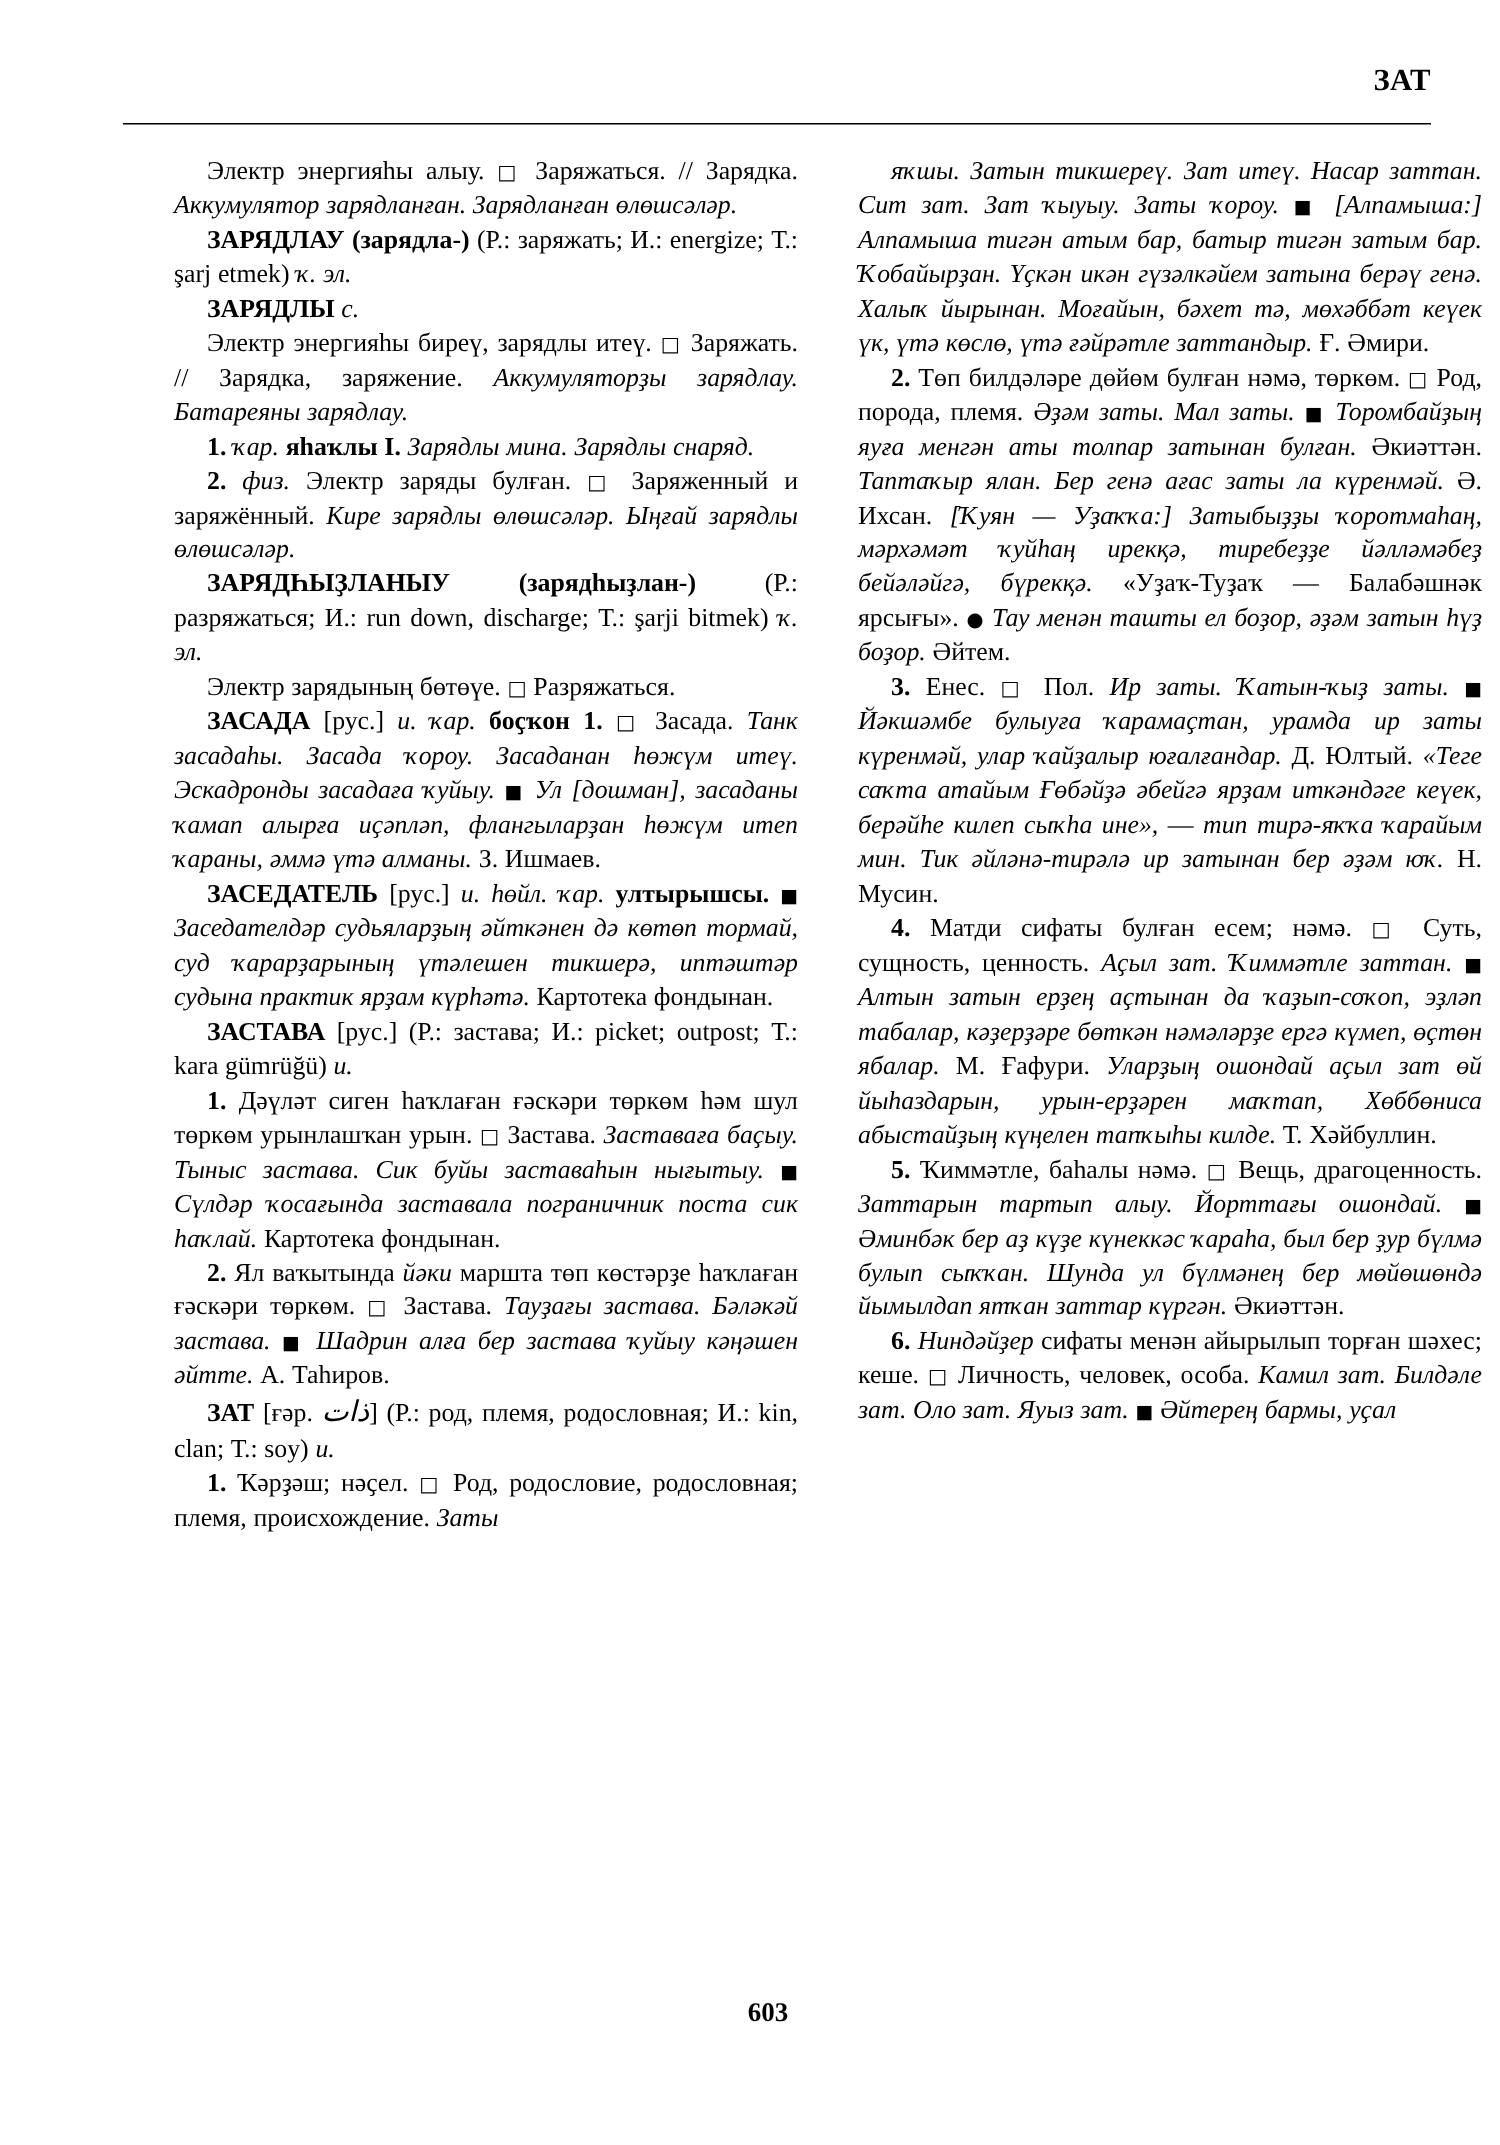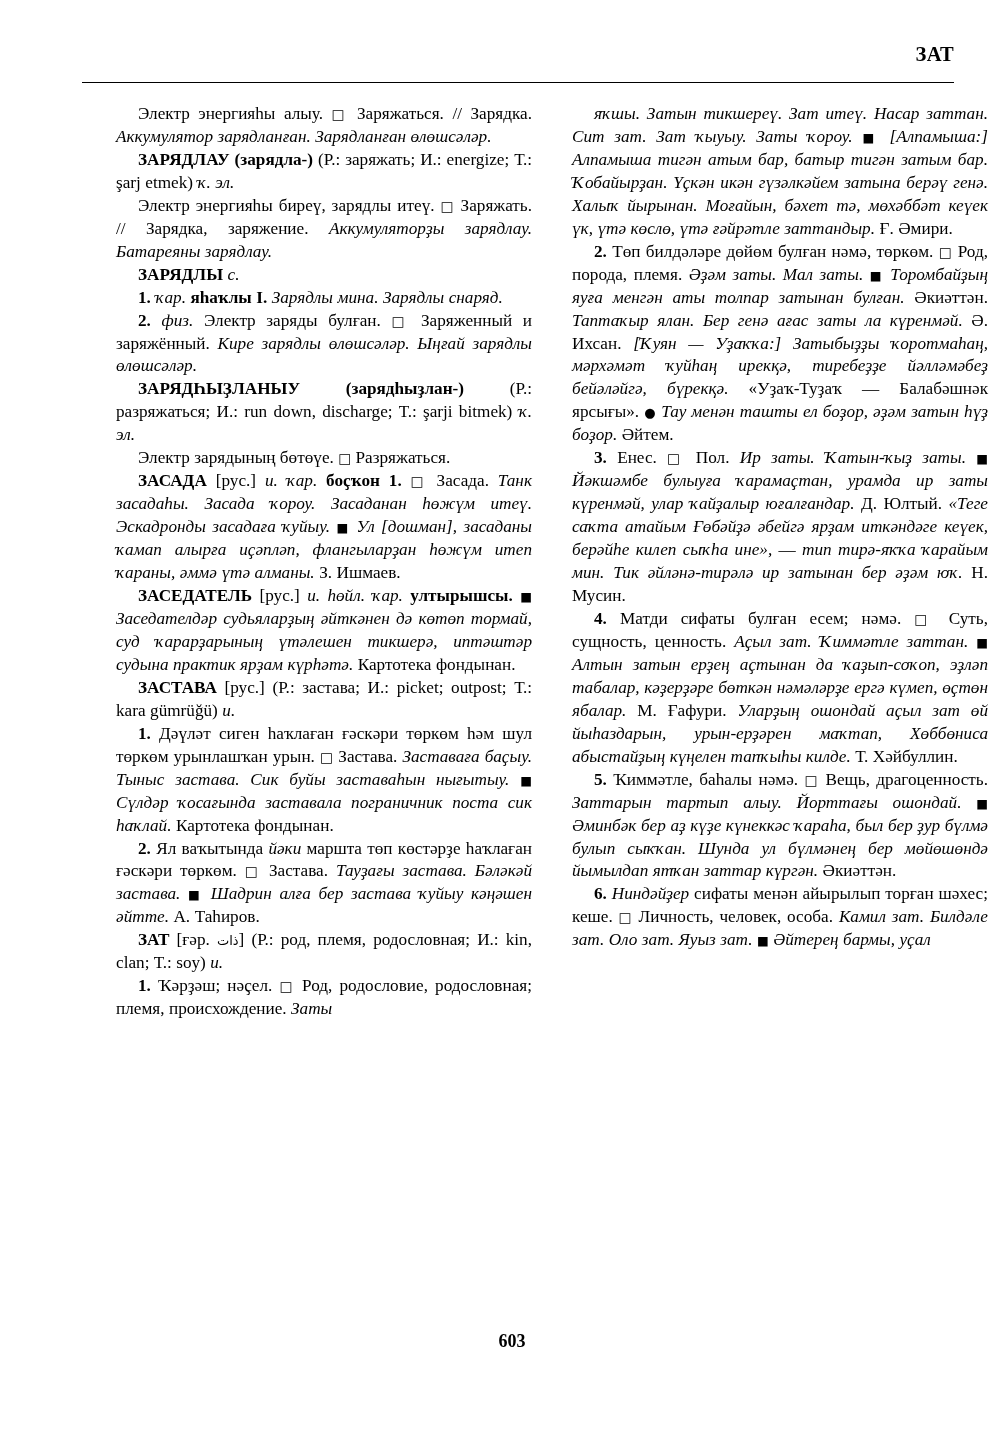--- a/index.html
+++ b/index.html
@@ -73,23 +73,24 @@
     text-align: justify;
     text-justify: inter-word;
     hyphens: none;
     word-spacing: 0.01em;
   }
   .p.indent {
     text-indent: 22px;
   }
   .arab {
     font-family: "DejaVu Sans", sans-serif;
-    font-size: 13px;
+    font-size: 19px;
     direction: rtl;
     unicode-bidi: isolate;
+    font-style: italic;
   }
 
   
   .mk-open   { font-family: "DejaVu Sans", sans-serif; font-size: 13.5px; font-style: normal; font-weight: normal; }
   .mk-filled { font-family: "DejaVu Sans", sans-serif; font-size: 12.5px; font-style: normal; font-weight: normal; }
   .mk-dot    { font-family: "DejaVu Sans", sans-serif; font-size: 13px;   font-style: normal; font-weight: normal; }
 
   
   .folio {
     position: absolute;
@@ -109,22 +110,22 @@
 
   <div class="runhead">
     <div class="runhead-title">ЗАТ</div>
   </div>
   <div class="runhead-rule"></div>
 
   <div class="columns">
     <div class="col" id="col-left">
         <p class="p indent">Электр энергияһы алыу. <span class="mk-open">□</span> Заряжаться. // Зарядка. <i>Аккумулятор зарядланған. Зарядланған өлөшсәләр.</i></p>
         <p class="p indent"><b>ЗАРЯДЛАУ (зарядла-)</b> (Р.: заряжать; И.: energize; Т.: şarj etmek) <i>ҡ. эл.</i></p>
+        <p class="p indent"><b>ЗАРЯДЛЫ</b> <i>с.</i></p>
         <p class="p indent">Электр энергияһы биреү, зарядлы итеү. <span class="mk-open">□</span> Заряжать. // Зарядка, заряжение. <i>Аккумуляторҙы зарядлау. Батареяны зарядлау.</i></p>
-        <p class="p indent"><b>ЗАРЯДЛЫ</b> <i>с.</i></p>
         <p class="p indent"><b>1.</b> <i>ҡар.</i> <b>яһаҡлы I.</b> <i>Зарядлы мина. Зарядлы снаряд.</i></p>
         <p class="p indent"><b>2.</b> <i>физ.</i> Электр заряды булған. <span class="mk-open">□</span> Заряженный и заряжённый. <i>Кире зарядлы өлөшсәләр. Ыңғай зарядлы өлөшсәләр.</i></p>
         <p class="p indent"><b>ЗАРЯДҺЫҘЛАНЫУ (зарядһыҙлан-)</b> (Р.: разряжаться; И.: run down, discharge; Т.: şarji bitmek) <i>ҡ. эл.</i></p>
         <p class="p indent">Электр зарядының бөтөүе. <span class="mk-open">□</span> Разряжаться.</p>
         <p class="p indent"><b>ЗАСАДА</b> [рус.] <i>и. ҡар.</i> <b>боҫҡон 1.</b> <span class="mk-open">□</span> Засада. <i>Танк засадаһы. Засада ҡороу. Засаданан һөжүм итеү. Эскадронды засадаға ҡуйыу.</i> <span class="mk-filled">■</span> <i>Ул [дошман], засаданы ҡамап алырға иҫәпләп, флангыларҙан һөжүм итеп ҡараны, әммә үтә алманы.</i> З. Ишмаев.</p>
         <p class="p indent"><b>ЗАСЕДАТЕЛЬ</b> [рус.] <i>и. һөйл. ҡар.</i> <b>ултырышсы.</b> <span class="mk-filled">■</span> <i>Заседателдәр судьяларҙың әйткәнен дә көтөп тормай, суд ҡарарҙарының үтәлешен тикшерә, иптәштәр судына практик ярҙам күрһәтә.</i> Картотека фондынан.</p>
         <p class="p indent"><b>ЗАСТАВА</b> [рус.] (Р.: застава; И.: picket; outpost; Т.: kara gümrüğü) <i>и.</i></p>
         <p class="p indent"><b>1.</b> Дәүләт сиген һаҡлаған ғәскәри төркөм һәм шул төркөм урынлашҡан урын. <span class="mk-open">□</span> Застава. <i>Заставаға баҫыу. Тыныс застава. Сик буйы заставаһын нығытыу.</i> <span class="mk-filled">■</span> <i>Сүлдәр ҡосағында заставала пограничник поста сик һаҡлай.</i> Картотека фондынан.</p>
         <p class="p indent"><b>2.</b> Ял ваҡытында <i>йәки</i> марштa төп көстәрҙе һаҡлаған ғәскәри төркөм. <span class="mk-open">□</span> Застава. <i>Тауҙағы застава. Бәләкәй застава.</i> <span class="mk-filled">■</span> <i>Шадрин алға бер застава ҡуйыу кәңәшен әйтте.</i> А. Таһиров.</p>
         <p class="p indent"><b>ЗАТ</b> [ғәр. <span class="arab">ذات</span>] (Р.: род, племя, родословная; И.: kin, clan; Т.: soy) <i>и.</i></p>

